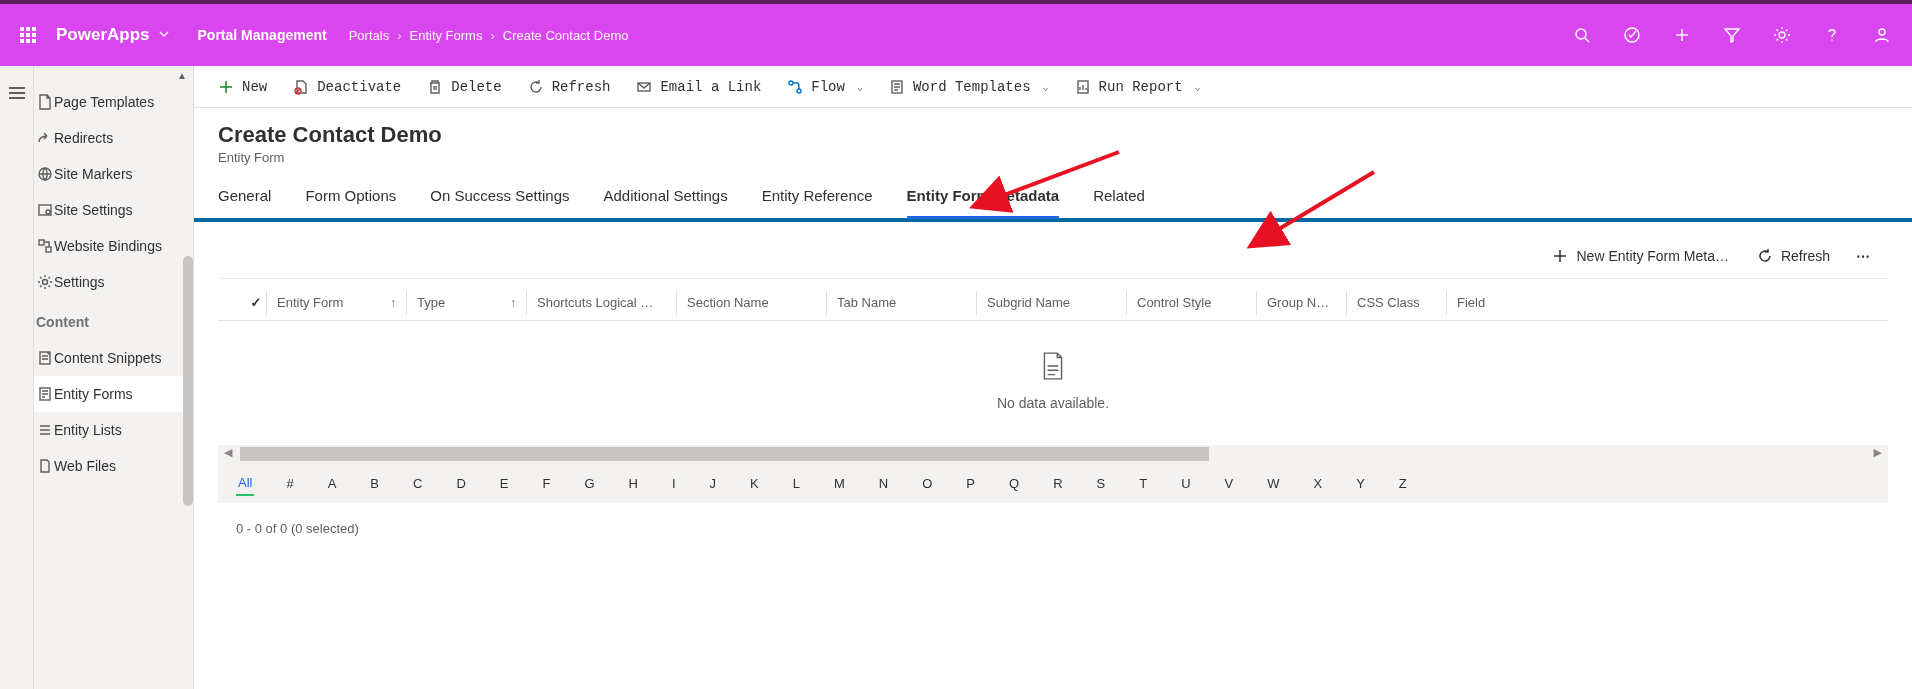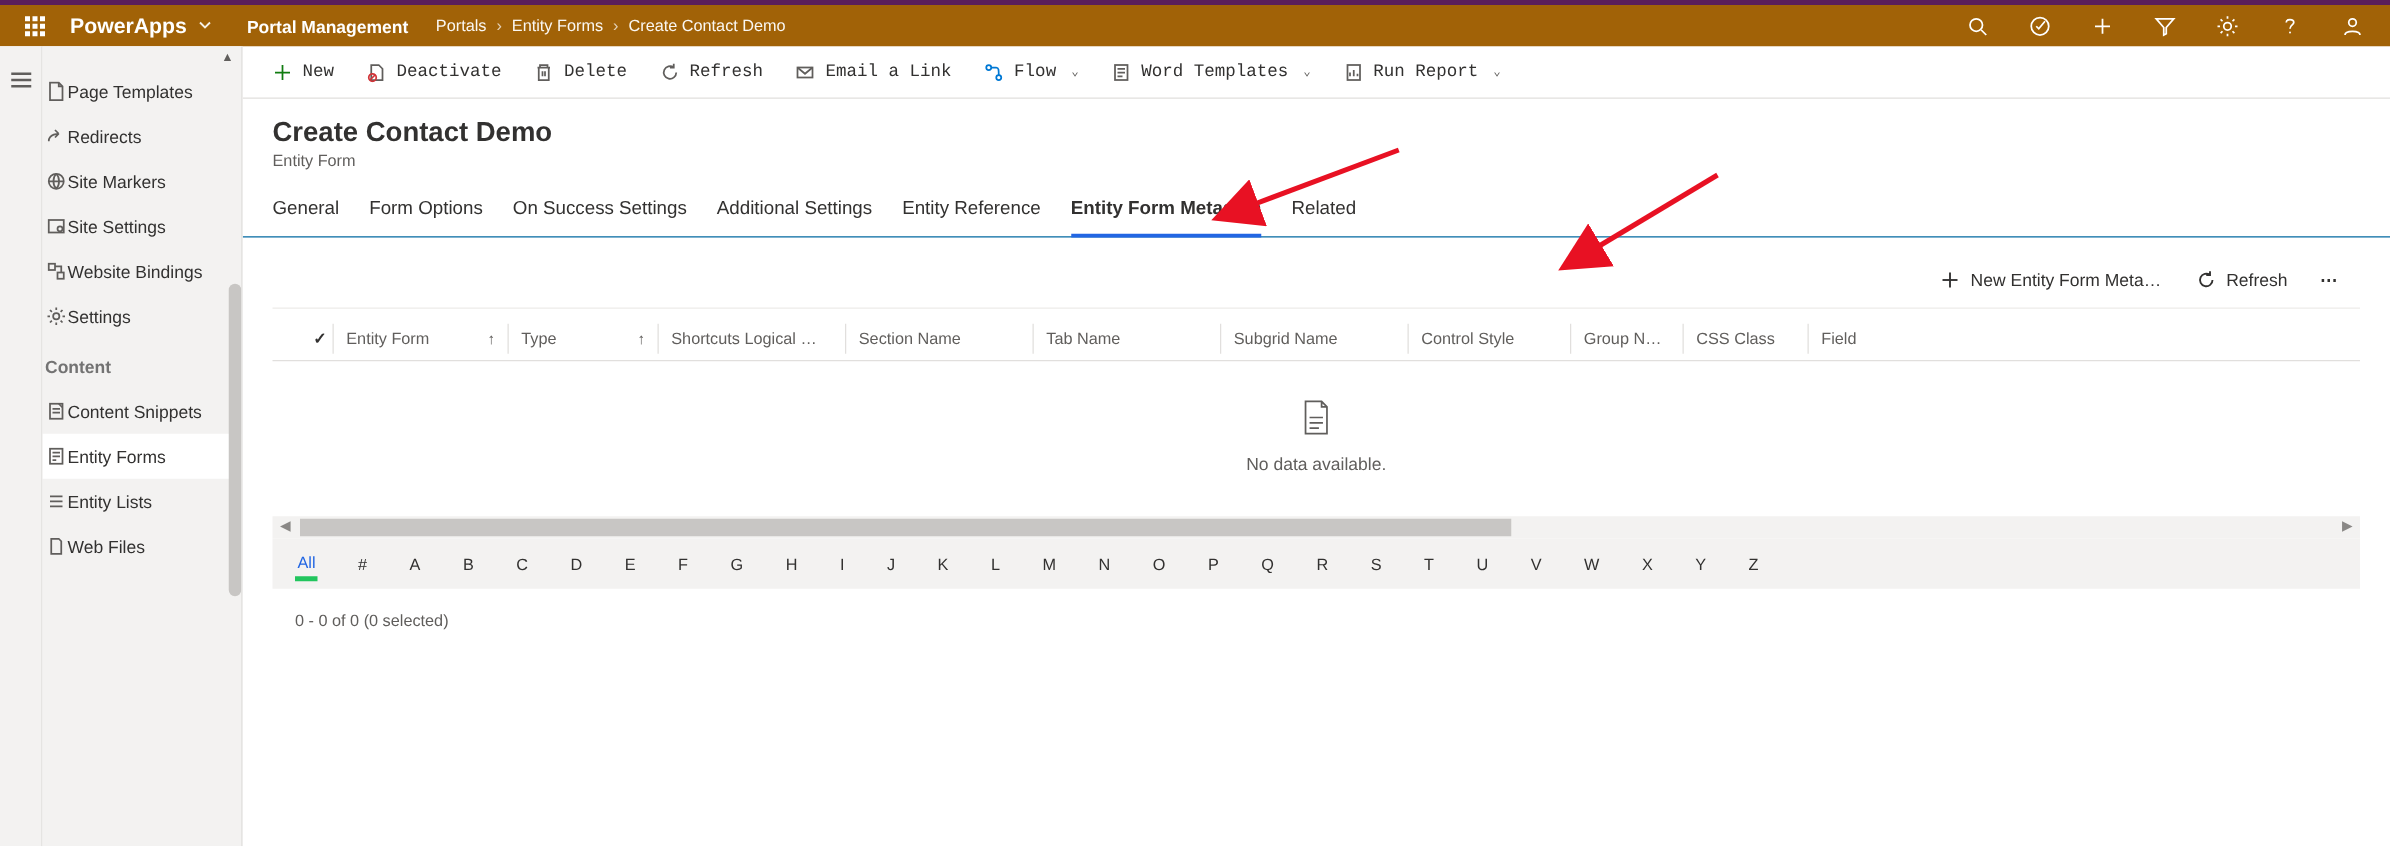--- a/index.html
+++ b/index.html
@@ -1,20 +1,20 @@
 <!DOCTYPE html>
 <html><head>
 <meta charset="utf-8">
 <style>
   * { box-sizing: border-box; margin: 0; padding: 0; }
   body { font-family: "Segoe UI", Arial, sans-serif; font-size: 14px; color: #323130; background: #fff; overflow: hidden; }
   
   
   .topbar {
-    height: 37px; background: #a16207; color: #fff;
+    height: 66px; background: #d946ef; color: #fff;
     display: flex; align-items: center; padding: 0 8px;
     border-top: 4px solid #5a1e5a;
   }
   .waffle { width: 40px; height: 40px; display:flex; align-items:center; justify-content:center; cursor:pointer;}
   .waffle-grid { display:grid; grid-template-columns:repeat(3,4px); grid-template-rows:repeat(3,4px); gap:2px;}
   .waffle-grid span { background:#fff; width:4px; height:4px;}
   .brand { font-weight:600; font-size:17px; margin-left:8px;}
   .brand-chev { margin-left:8px; opacity:.9;}
   .app-area { margin-left:28px; font-size:14px; font-weight:600;}
   .crumbs { margin-left:22px; font-size:13px; display:flex; align-items:center; gap:8px;}
@@ -47,21 +47,21 @@
   .main { flex:1; display:flex; flex-direction:column; overflow:hidden;}
   .cmdbar { height:42px; border-bottom:1px solid #e1dfdd; display:flex; align-items:center; gap:10px; padding:0 16px;}
   .cmd { display:flex; align-items:center; gap:8px; padding:5px 8px; cursor:pointer; border-radius:2px;font-family:Liberation Mono, monospace;}
   .cmd svg { width:16px; height:16px; stroke:#605e5c; fill:none; stroke-width:1.4;}
   .cmd .chev { font-size:10px; color:#605e5c; margin-left:4px;}
   
   .record-header { padding:14px 24px 0;}
   .record-title { font-size:22px; font-weight:600;}
   .record-sub { font-size:13px; color:#605e5c; margin-top:2px;}
   
-  .tabstrip { display:flex; gap:24px; padding:18px 24px 0; border-bottom:1px solid #0369a1;}
+  .tabstrip { display:flex; gap:34px; padding:18px 24px 0; border-bottom:4px solid #0369a1;}
   .tab { padding:4px 0 12px; cursor:pointer; font-size:15px; color:#323130;}
   .tab.active { font-weight:600; border-bottom:3px solid #2266e3; margin-bottom:-1px;}
   
   .pane { padding:22px 24px; flex:1; position:relative;}
   
   .subgrid-cmd { display:flex; justify-content:flex-end; align-items:center; gap:16px; padding-right:12px; border-bottom:1px solid #edebe9; padding-bottom:10px;}
   .subgrid-btn { display:flex; align-items:center; gap:8px; cursor:pointer; padding:4px 6px;}
   .subgrid-btn svg { width:16px; height:16px; stroke:#323130; fill:none; stroke-width:1.5;}
   .more-dots { letter-spacing:2px; font-weight:bold; cursor:pointer; padding:4px;}
   
@@ -73,21 +73,21 @@
   
   .grid-empty { height:120px; display:flex; flex-direction:column; align-items:center; justify-content:center; gap:14px; color:#605e5c;}
   .grid-empty svg { width:26px; height:30px; stroke:#605e5c; fill:none; stroke-width:1.3;}
   
   .grid-hscroll { height:18px; background:#f3f2f1; position:relative; margin-top:4px;}
   .grid-hscroll .thumb { position:absolute; left:22px; top:2px; height:14px; width:58%; background:#c8c6c4;}
   .grid-hscroll .arrow { position:absolute; top:1px; font-size:11px; color:#8a8886;}
   
   .alpha-row { height:40px; background:#f3f2f1; display:flex; align-items:center; gap:30px; padding:0 18px; font-size:13px; color:#323130; margin-top:0;}
   .alpha { cursor:pointer; padding:4px 2px;}
-  .alpha.active { color:#2266e3; border-bottom:4px solid #22c55e;}
+  .alpha.active { color:#2266e3; border-bottom:2px solid #22c55e;}
   
   .grid-footer { padding:18px 18px; font-size:13px; color:#605e5c;}
   
   
   .arrow-annot { position:absolute; pointer-events:none;}
   .arrow-annot svg { overflow:visible;}
 </style>
 </head>
 <body>
 

